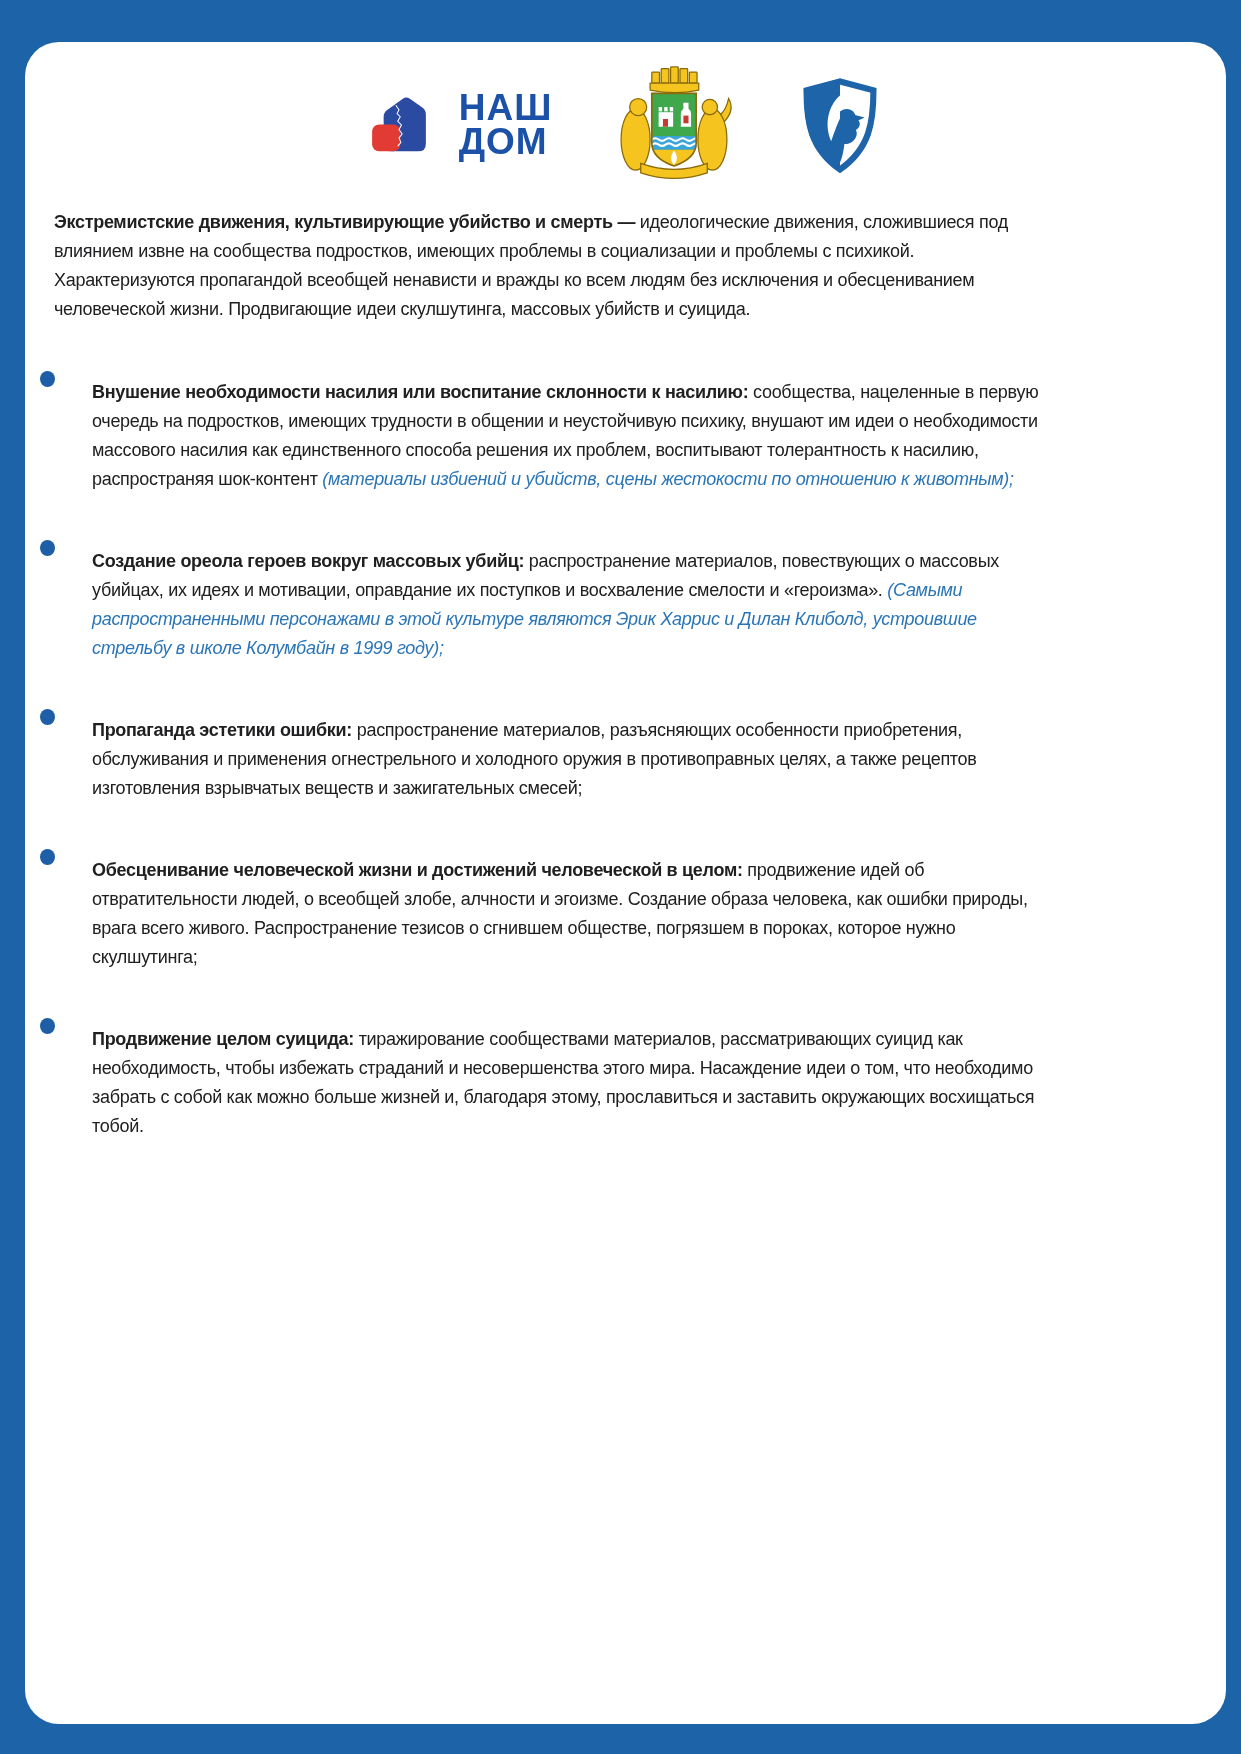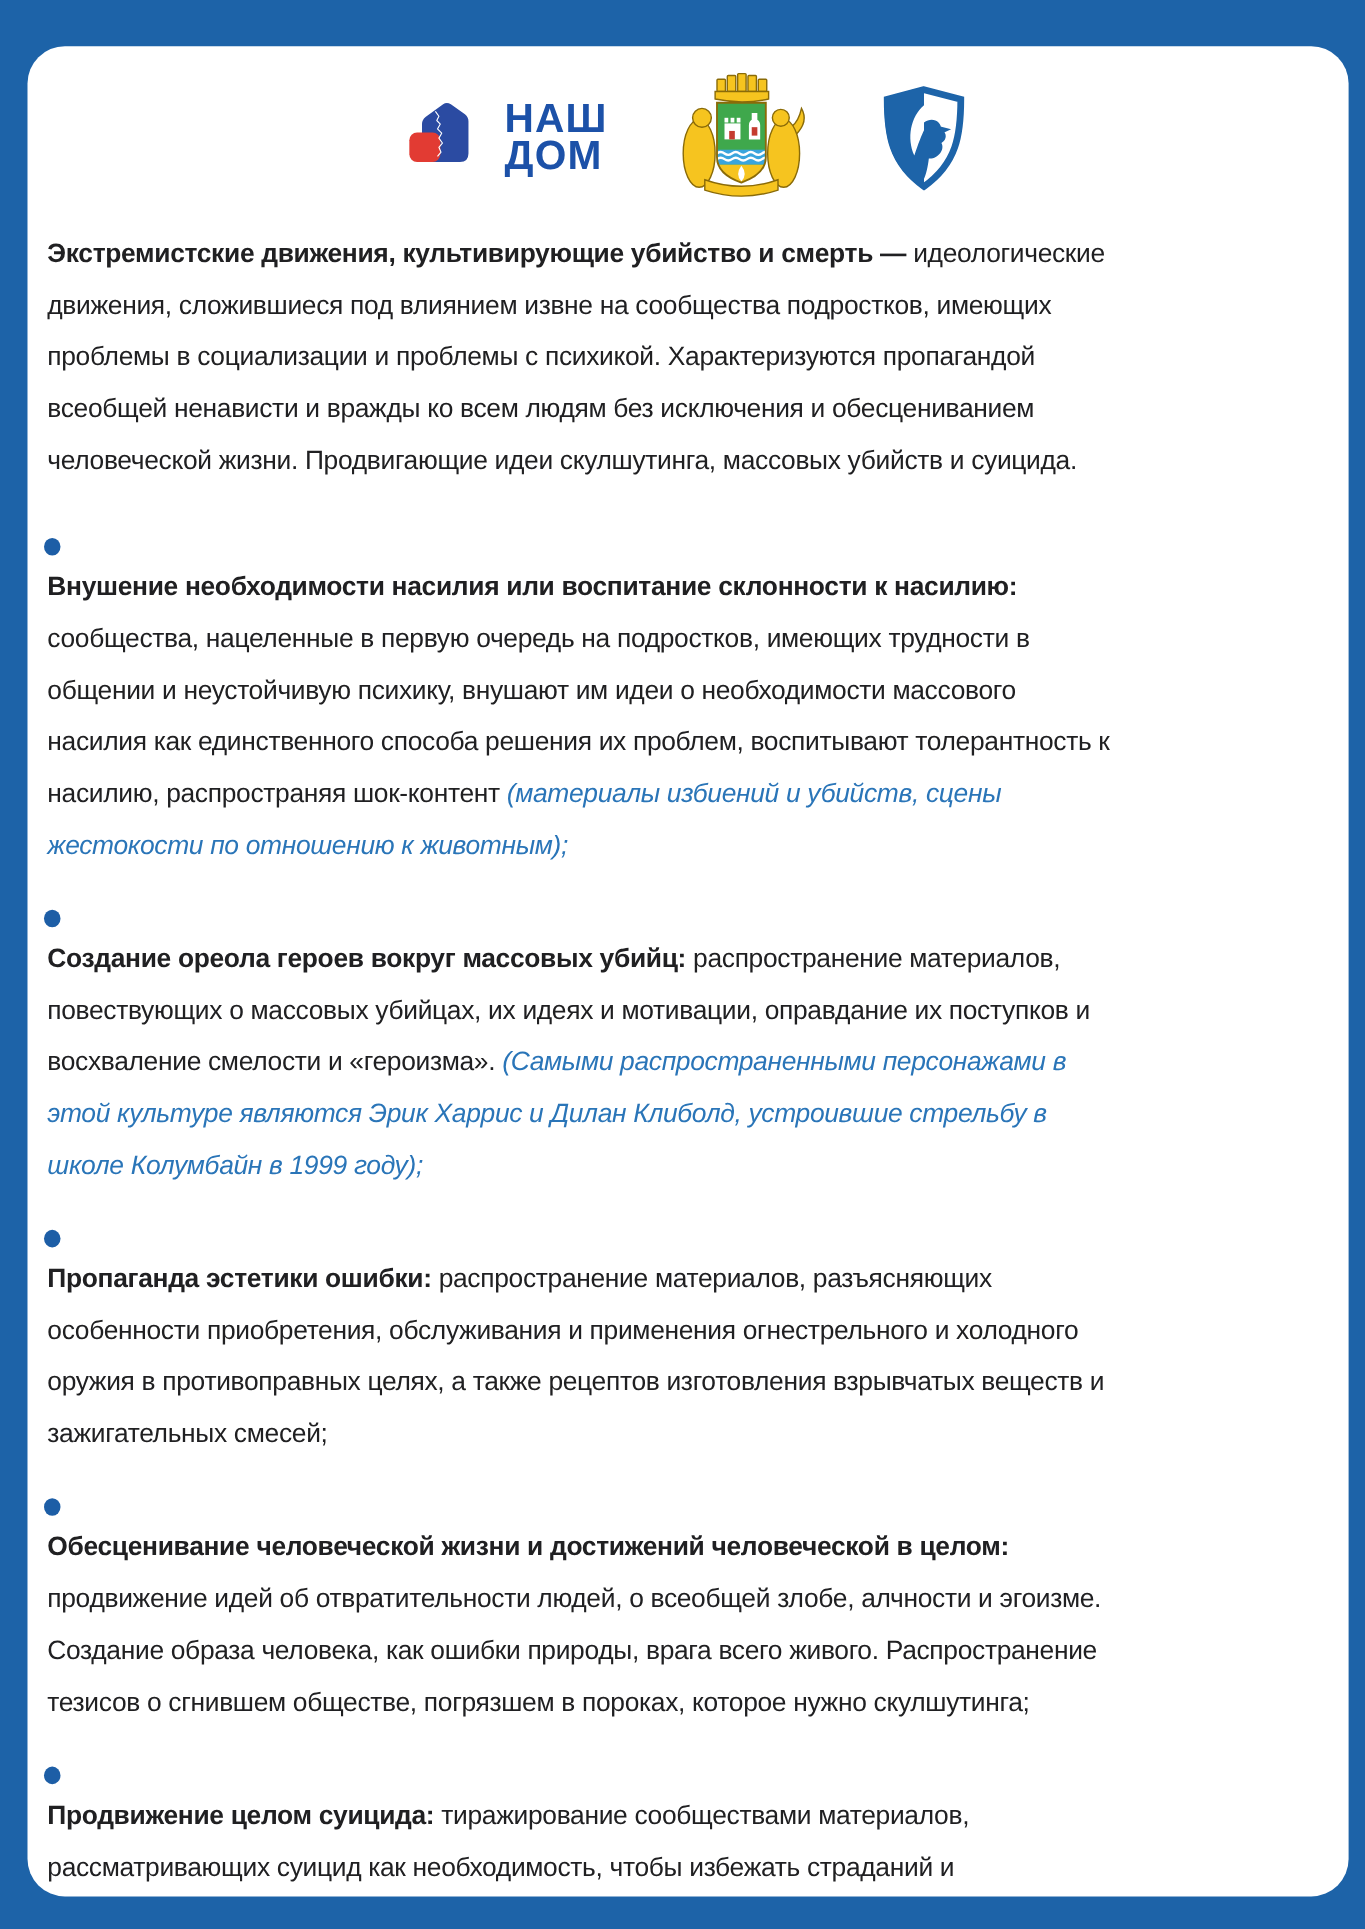--- a/index.html
+++ b/index.html
@@ -16,39 +16,39 @@
     background: #ffffff;
     border-radius: 34px;
     padding: 16px 0 0 13px;
     overflow: hidden;
   }
   
   .logos {
     display: flex; align-items: center; justify-content: center;
     gap: 58px; height: 134px; margin-right: 13px;
   }
-  .nashdom { display: flex; align-items: flex-start; gap: 28px; }
+  .nashdom { display: flex; align-items: flex-end; gap: 28px; }
   .nashdom-word {
     display: flex; flex-direction: column;
     font-weight: 700; font-size: 37px; line-height: 0.92;
     letter-spacing: 1px; color: #1c51a8;
   }
   
   .content { width: 1018px; margin-top: 15px; }
   .para {
-    margin: 5px; font-size: 24px; line-height: 47px;
+    margin: 16px; font-size: 18px; line-height: 29px;
     letter-spacing: -0.3px; color: #202022;
   }
   .para b { font-weight: 700; }
   .intro { margin-bottom: 38px; }
   .bullets {
     list-style: none; margin: 0; padding: 0;
     display: flex; flex-direction: column; gap: 21px;
   }
-  .bullet { display: flex; flex-direction: column; }
+  .bullet { display: flex; }
   .dot {
     flex: none; width: 15px; height: 16px; border-radius: 50%;
     background: #1d5ea6; margin: 9px 21px 0 2px;
   }
   .bullet .para { width: 968px; }
   .accent { color: #2a75b8; font-style: italic; }
 </style>
 </head>
 <body>
 

